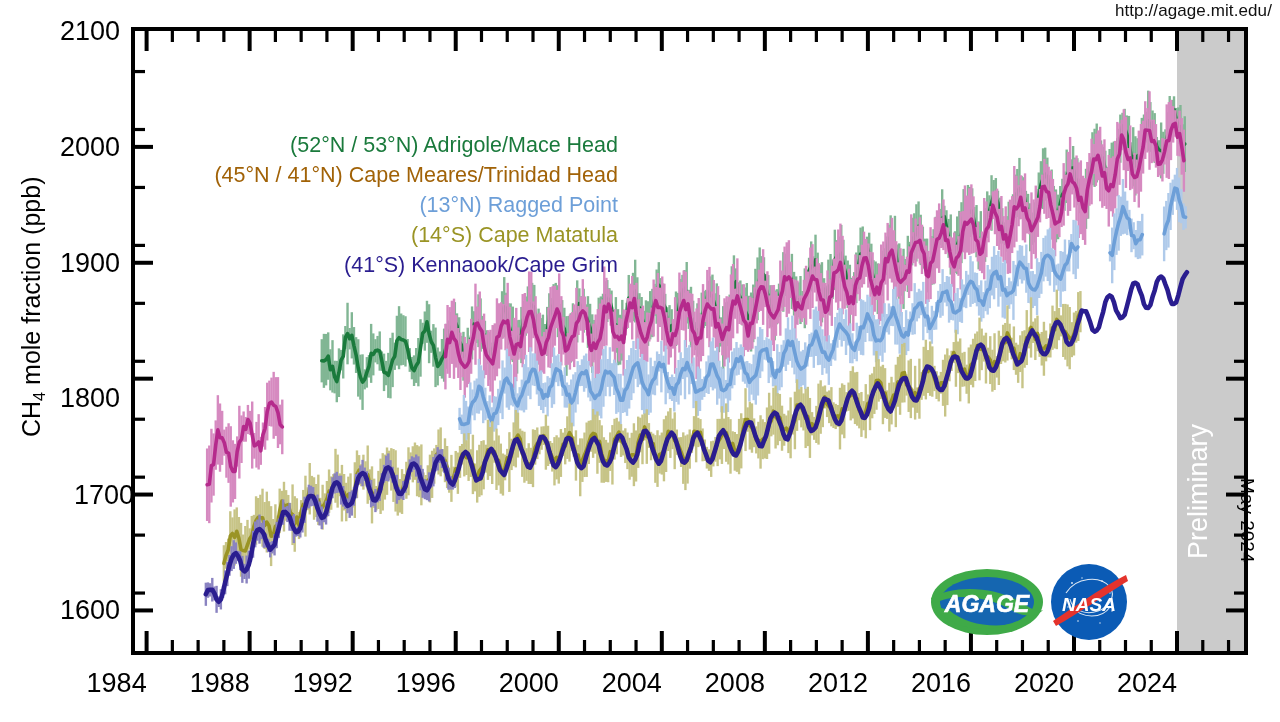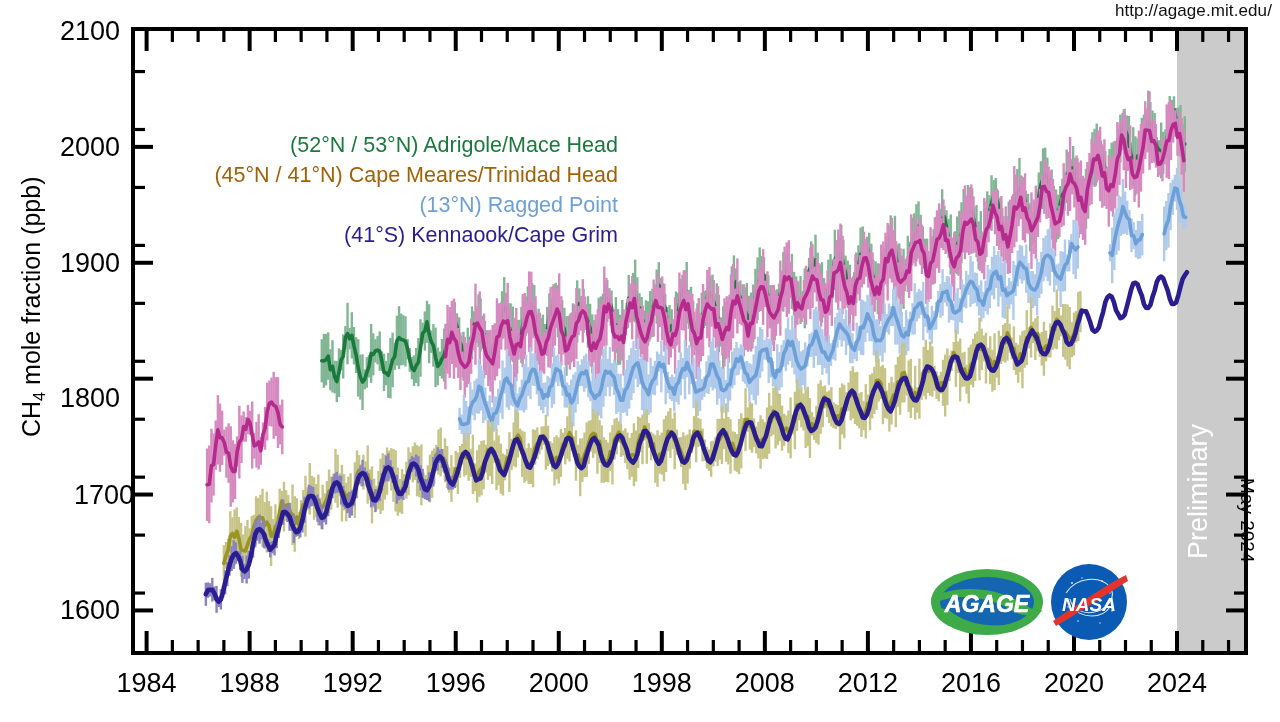--- a/index.html
+++ b/index.html
@@ -8,21 +8,21 @@
   #root{position:relative;width:1280px;height:508px;}
 
   .url{position:absolute;right:8px;top:1px;font-size:17px;color:#111;letter-spacing:.1px;}
 
   .ylabel{position:absolute;left:-177px;top:291px;width:420px;text-align:center;
           font-size:25px;transform:rotate(-90deg);white-space:nowrap;}
   .ylabel sub{font-size:.65em;vertical-align:-.28em;}
 
   .ytick-lab{position:absolute;right:0;font-size:27px;text-align:right;
              width:110px;transform:translateY(-50%);}
-  .xtick-lab{position:absolute;top:668px;font-size:27px;text-align:center;
+  .xtick-lab{position:absolute;top:668px;font-size:27px;
              width:120px;transform:translateX(-50%);}
 
   .plot{position:absolute;left:131px;top:27px;width:1117px;height:628px;
         border:4px solid #000;box-sizing:border-box;background:#fff;overflow:hidden;}
   .prelim-band{position:absolute;top:0;bottom:0;background:#cbcbcb;}
   .prelim-text{position:absolute;color:#fff;font-size:27px;white-space:nowrap;
                transform-origin:left top;transform:rotate(-90deg);}
 
   svg.series{position:absolute;left:0;top:0;}
 
@@ -57,21 +57,21 @@
       <div class="ytick-lab" style="top: 262.776px; left: 10px;">1900</div>
       <div class="ytick-lab" style="top: 146.888px; left: 10px;">2000</div>
       <div class="ytick-lab" style="top: 31px; left: 10px;">2100</div>
     </div>
   <div id="xtick-labels">
       <div class="xtick-lab" style="left: 146.592px;">1984</div>
       <div class="xtick-lab" style="left: 249.635px;">1988</div>
       <div class="xtick-lab" style="left: 352.678px;">1992</div>
       <div class="xtick-lab" style="left: 455.721px;">1996</div>
       <div class="xtick-lab" style="left: 558.764px;">2000</div>
-      <div class="xtick-lab" style="left: 661.807px;">1998</div>
+      <div class="xtick-lab" style="left: 661.807px;">2004</div>
       <div class="xtick-lab" style="left: 764.85px;">2008</div>
       <div class="xtick-lab" style="left: 867.893px;">2012</div>
       <div class="xtick-lab" style="left: 970.936px;">2016</div>
       <div class="xtick-lab" style="left: 1073.98px;">2020</div>
       <div class="xtick-lab" style="left: 1177.02px;">2024</div>
     </div>
 
   <div class="plot" id="plot">
     <div class="prelim-band" id="prelimBand" style="left: 1042.02px; width: 66.9779px;">
       <div class="prelim-text" id="prelimText" style="left: 6px; top: 528px;">Preliminary</div>
@@ -1847,20 +1847,21 @@
         <line x1="0" y1="40.56074766355141" x2="10" y2="40.56074766355141" stroke="#000" stroke-width="3.2"></line>
         <line x1="1109" y1="40.56074766355141" x2="1099" y2="40.56074766355141" stroke="#000" stroke-width="3.2"></line>
       </svg>
   </div>
 
 
   <div class="legend" id="legend">
       <div class="legend-row" style="color: rgb(26, 122, 60);"><span>(52°N / 53°N)</span><span class="nm"> Adrigole/Mace Head</span></div>
       <div class="legend-row" style="color: #a16207;"><span>(45°N / 41°N)</span><span class="nm"> Cape Meares/Trinidad Head</span></div>
       <div class="legend-row" style="color: rgb(109, 159, 216);"><span>(13°N)</span><span class="nm"> Ragged Point</span></div>
+      <div class="legend-row" style="color: rgb(154, 148, 37);"><span>(14°S)</span><span class="nm"> Cape Matatula</span></div>
       <div class="legend-row" style="color: rgb(42, 29, 143);"><span>(41°S)</span><span class="nm"> Kennaook/Cape Grim</span></div>
     </div>
 
   <div class="maydate">May-2024</div>
 
   <svg class="logo-agage" viewBox="0 0 116 72">
     <ellipse cx="58" cy="36" rx="56" ry="33" fill="#3faa48"></ellipse>
     <ellipse cx="58" cy="36" rx="47" ry="25" fill="#1566b0"></ellipse>
     <path d="M4 40 C24 66 62 70 96 52 C80 64 40 62 20 44 Z" fill="#3faa48"></path>
     <path d="M2 32 C26 18 70 20 98 40 C104 44 110 46 114 44 C106 52 94 50 86 46 C60 30 26 26 4 38 Z" fill="#3faa48"></path>

